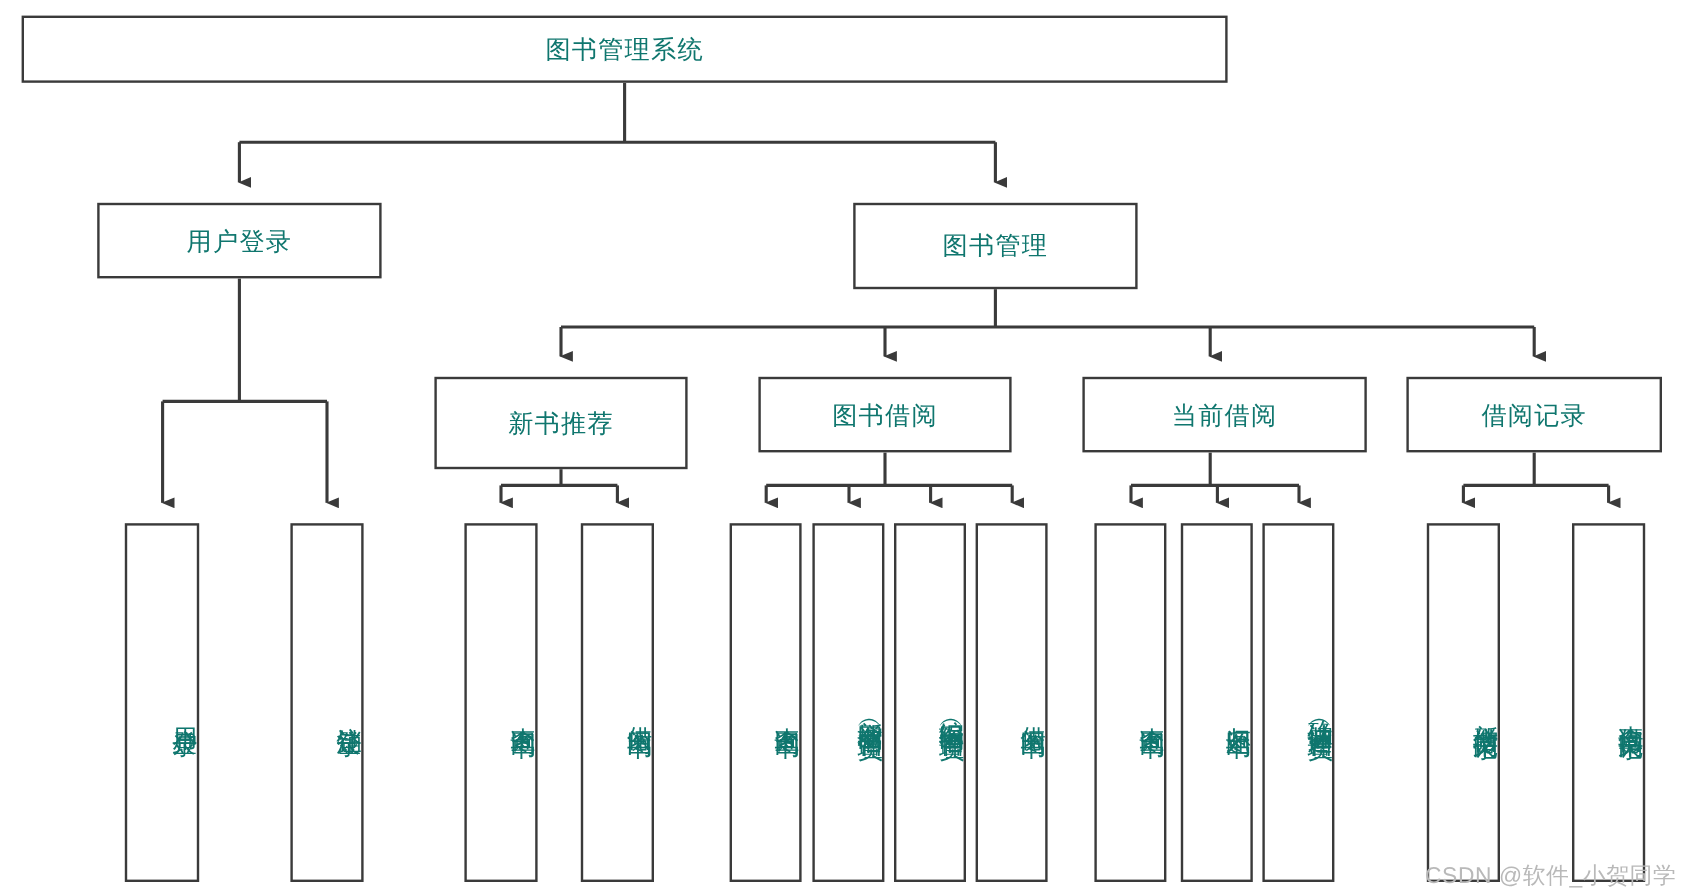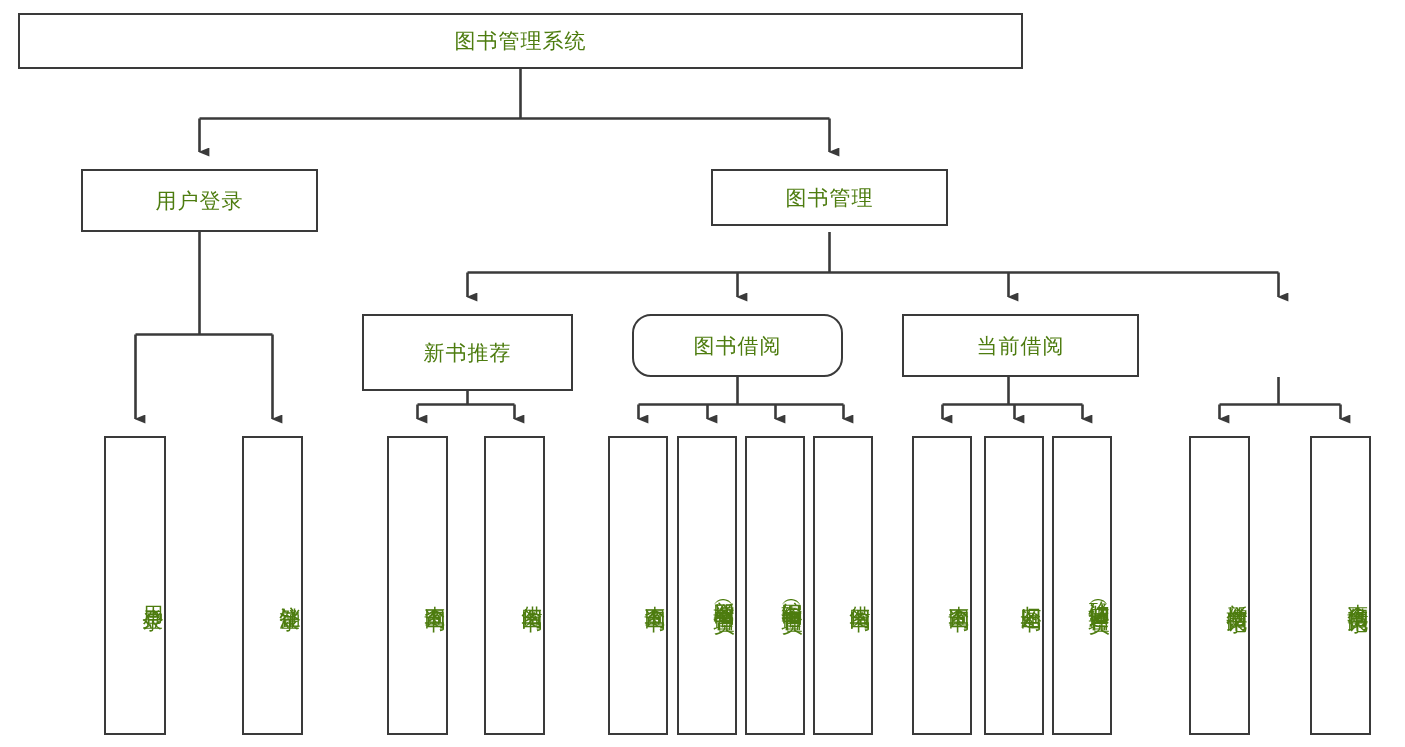--- a/index.html
+++ b/index.html
@@ -26,21 +26,21 @@
     pointer-events: none;
   }
   .node {
     position: absolute;
     box-sizing: border-box;
     background: #ffffff;
     border: 2px solid #3a3a3a;
     display: flex;
     align-items: center;
     justify-content: center;
-    color: #4d7c0f;
+    color: #0f766e;
   }
   .node.horiz {
     font-size: 21px;
     letter-spacing: 1px;
   }
   .node.vert {
     writing-mode: vertical-rl;
     text-orientation: upright;
     font-size: 21px;
     letter-spacing: 2px;
@@ -120,32 +120,35 @@
     </g>
   </svg>
 
   <div class="node horiz" style="left:18px; top:13px; width:1005px; height:56px;">
     <span>图书管理系统</span>
   </div>
 
   <div class="node horiz" style="left:81px; top:169px; width:237px; height:63px;">
     <span>用户登录</span>
   </div>
-  <div class="node horiz" style="left:711px; top:169px; width:237px; height:57px;">
+  <div class="node horiz" style="left:711px; top:169px; width:237px; height:72px;">
     <span>图书管理</span>
   </div>
 
   <div class="node horiz" style="left:362px; top:314px; width:211px; height:77px;">
     <span>新书推荐</span>
   </div>
-  <div class="node horiz" style="left:632px; top:314px; width:211px; height:63px;border-radius:19px;">
+  <div class="node horiz" style="left:632px; top:314px; width:211px; height:63px;">
     <span>图书借阅</span>
   </div>
   <div class="node horiz" style="left:902px; top:314px; width:237px; height:63px;">
     <span>当前借阅</span>
+  </div>
+  <div class="node horiz" style="left:1172px; top:314px; width:213px; height:63px;">
+    <span>借阅记录</span>
   </div>
 
   <div class="node vert" style="left:104px; top:436px; width:62px; height:299px;">
     <span class="vtext">用户登录</span>
   </div>
   <div class="node vert" style="left:242px; top:436px; width:61px; height:299px;">
     <span class="vtext">注销登录</span>
   </div>
   <div class="node vert" style="left:387px; top:436px; width:61px; height:299px;">
     <span class="vtext">查询图书</span>
@@ -174,14 +177,15 @@
   <div class="node vert" style="left:1052px; top:436px; width:60px; height:299px;">
     <span class="vtext">确认归还（管理员）</span>
   </div>
   <div class="node vert" style="left:1189px; top:436px; width:61px; height:299px;">
     <span class="vtext">新增借阅记录</span>
   </div>
   <div class="node vert" style="left:1310px; top:436px; width:61px; height:299px;">
     <span class="vtext">查询借阅记录</span>
   </div>
 
+  <div id="watermark">CSDN @软件_小贺同学</div>
 
 </div>
 
 </body></html>

